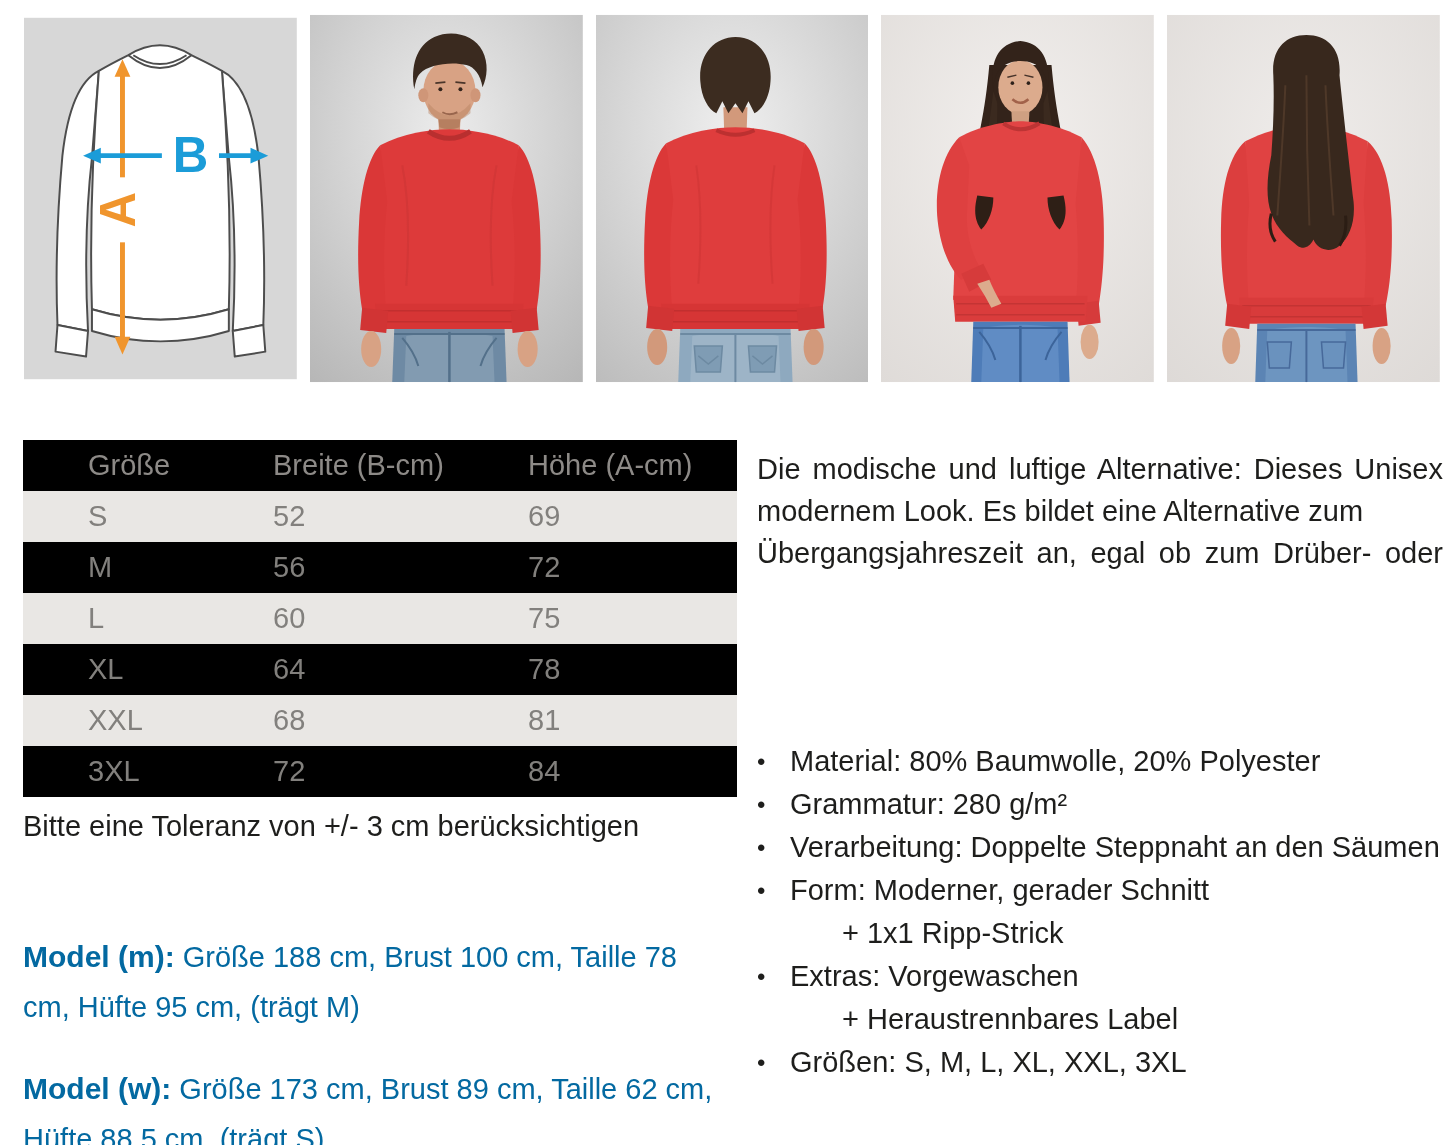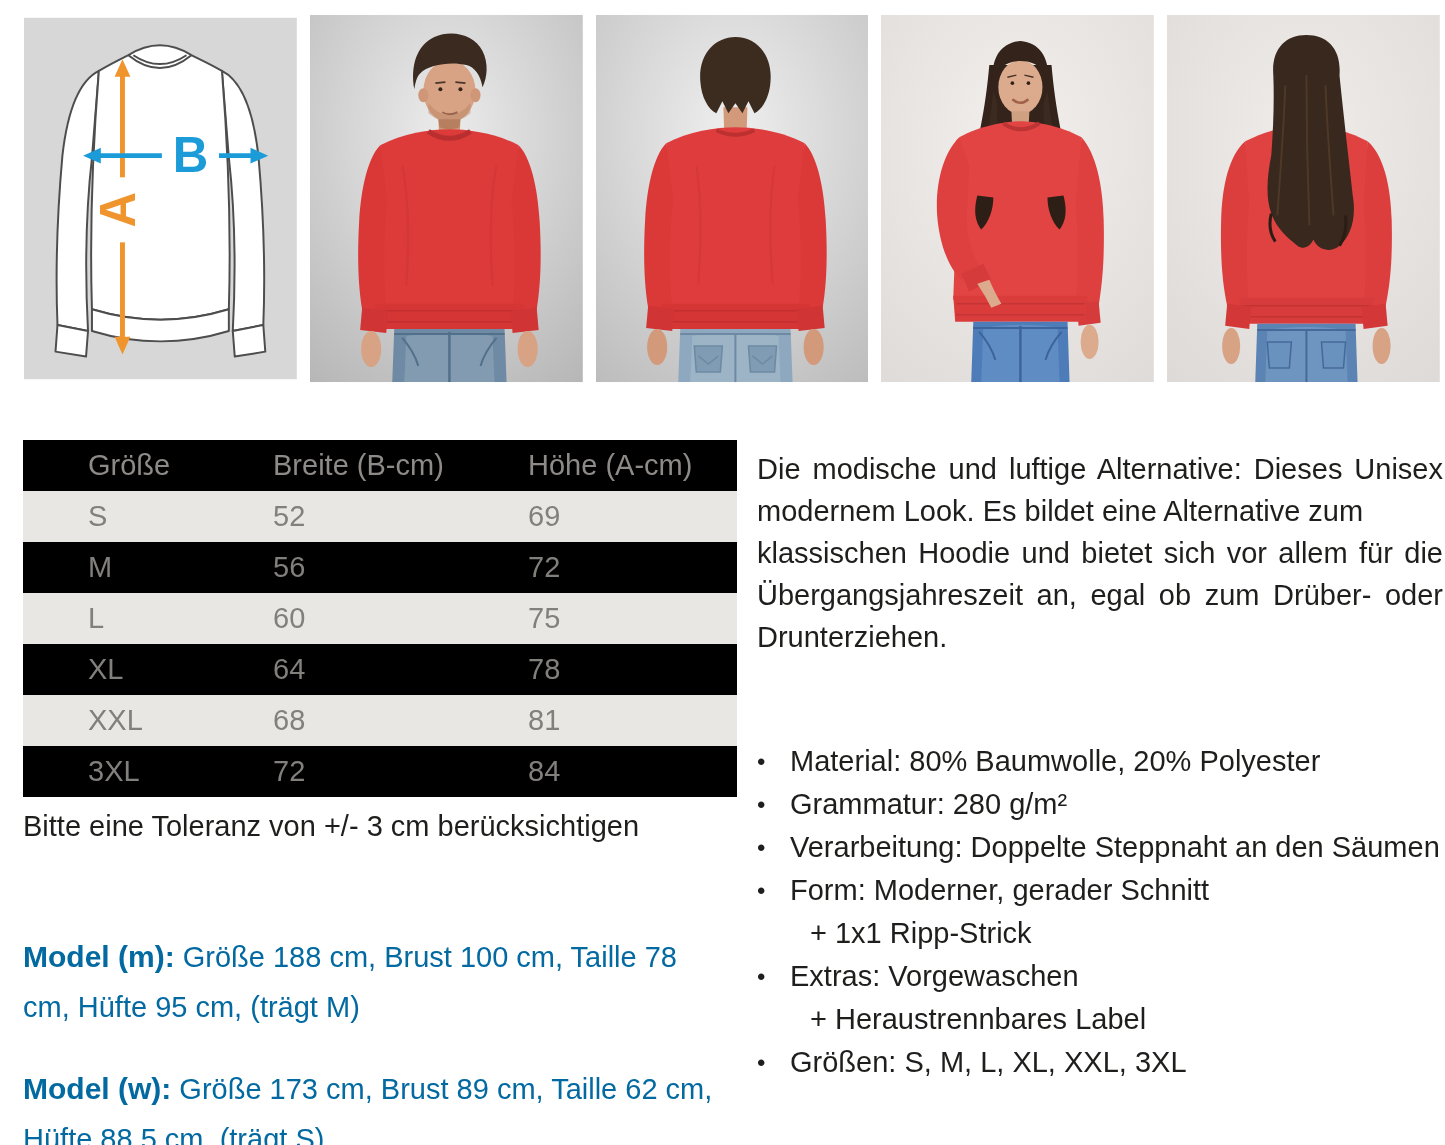--- a/index.html
+++ b/index.html
@@ -27,21 +27,21 @@
   .model-block{position:absolute;left:23px;width:706px;font-size:29px;line-height:50px;color:#0369a1;}
   .model-m{top:903px;} .model-w{top:1035px;}
   .model-block b{font-weight:bold;font-size:30px;}
   
   .desc{position:absolute;left:757px;top:448px;width:686px;font-size:29px;line-height:42px;color:#1e1e1c;}
   .desc-line{white-space:nowrap;}
   .desc-line.j{white-space:normal;text-align:justify;text-align-last:justify;}
   .details{position:absolute;left:755px;top:740px;width:690px;font-size:29px;color:#1e1e1c;}
   .d-item{position:relative;padding-left:35px;line-height:43px;}
   .d-bullet{position:absolute;left:2px;top:0;font-size:24px;}
-  .d-extra{margin-left:20px;line-height:43px;}
+  .d-extra{margin-left:52px;line-height:43px;}
 </style>
 </head>
 <body>
 
 <div class="photo-row">
 
   <div class="panel">
     <svg viewBox="0 0 277 367">
       <rect x="0" y="0" width="277" height="367" fill="#d7d7d7"></rect>
       <g fill="#ffffff" stroke="#4d4d4d" stroke-width="2" stroke-linejoin="round">
@@ -274,23 +274,21 @@
 
 <div class="tolerance">Bitte eine Toleranz von +/- 3 cm berücksichtigen</div>
 
 <p class="model-block model-m"><b>Model (m):</b><span> Größe 188 cm, Brust 100 cm, Taille 78 cm, Hüfte 95 cm, (trägt M)</span></p>
 
 <p class="model-block model-w"><b>Model (w):</b><span> Größe 173 cm, Brust 89 cm, Taille 62 cm, Hüfte 88,5 cm, (trägt S)</span></p>
 
 <div class="desc">
   <div class="desc-line j">Die modische und luftige Alternative: Dieses Unisex</div>
   <div class="desc-line">modernem Look. Es bildet eine Alternative zum</div>
-  <div class="desc-line j">klassischen Hoodie und bietet sich vor allem für die</div>
   <div class="desc-line j">Übergangsjahreszeit an, egal ob zum Drüber- oder</div>
-  <div class="desc-line">Drunterziehen.</div>
 </div>
 
 <div class="details">
   <div class="d-item">
     <span class="d-bullet">•</span>
     <span>Material: 80% Baumwolle, 20% Polyester</span>
   </div>
   <div class="d-item">
     <span class="d-bullet">•</span>
     <span>Grammatur: 280 g/m²</span>

